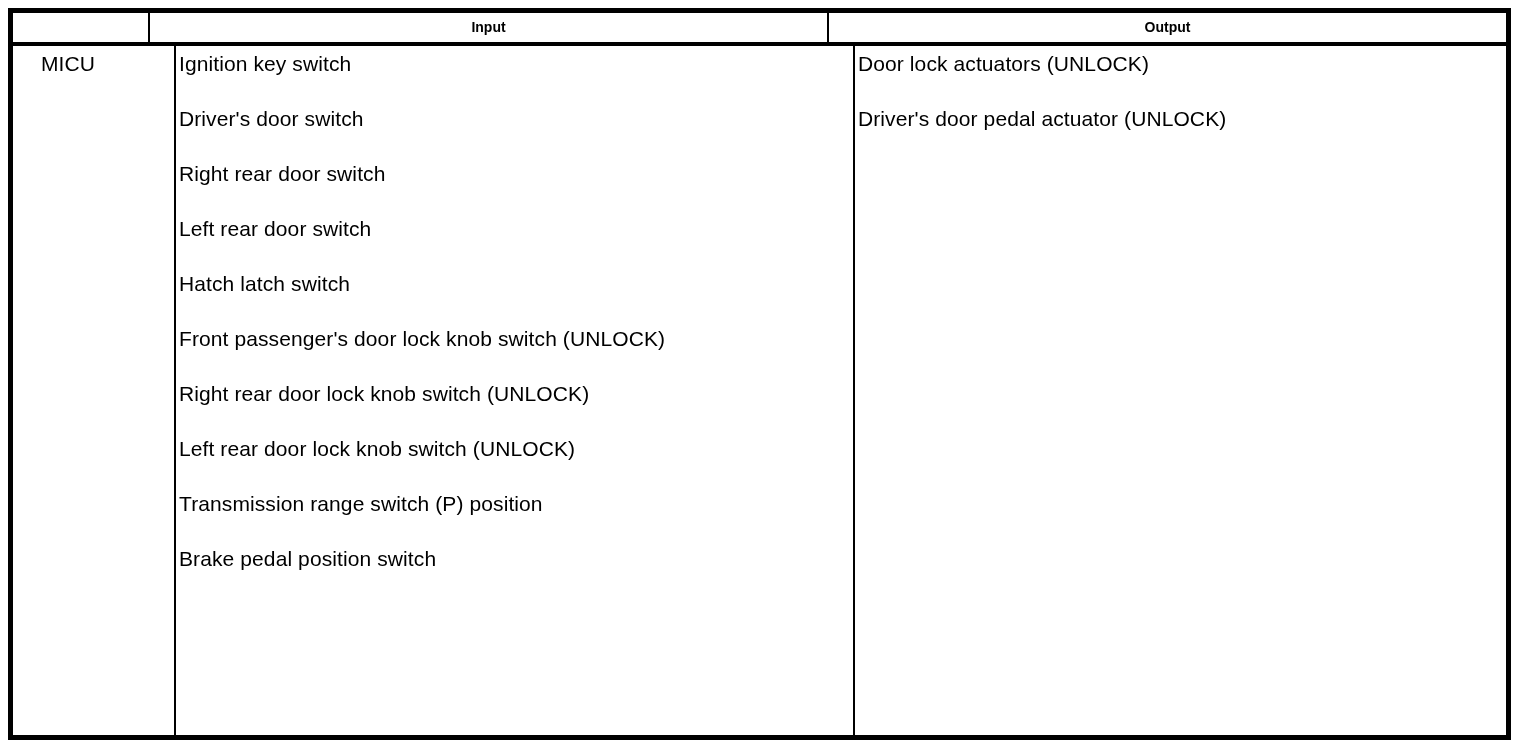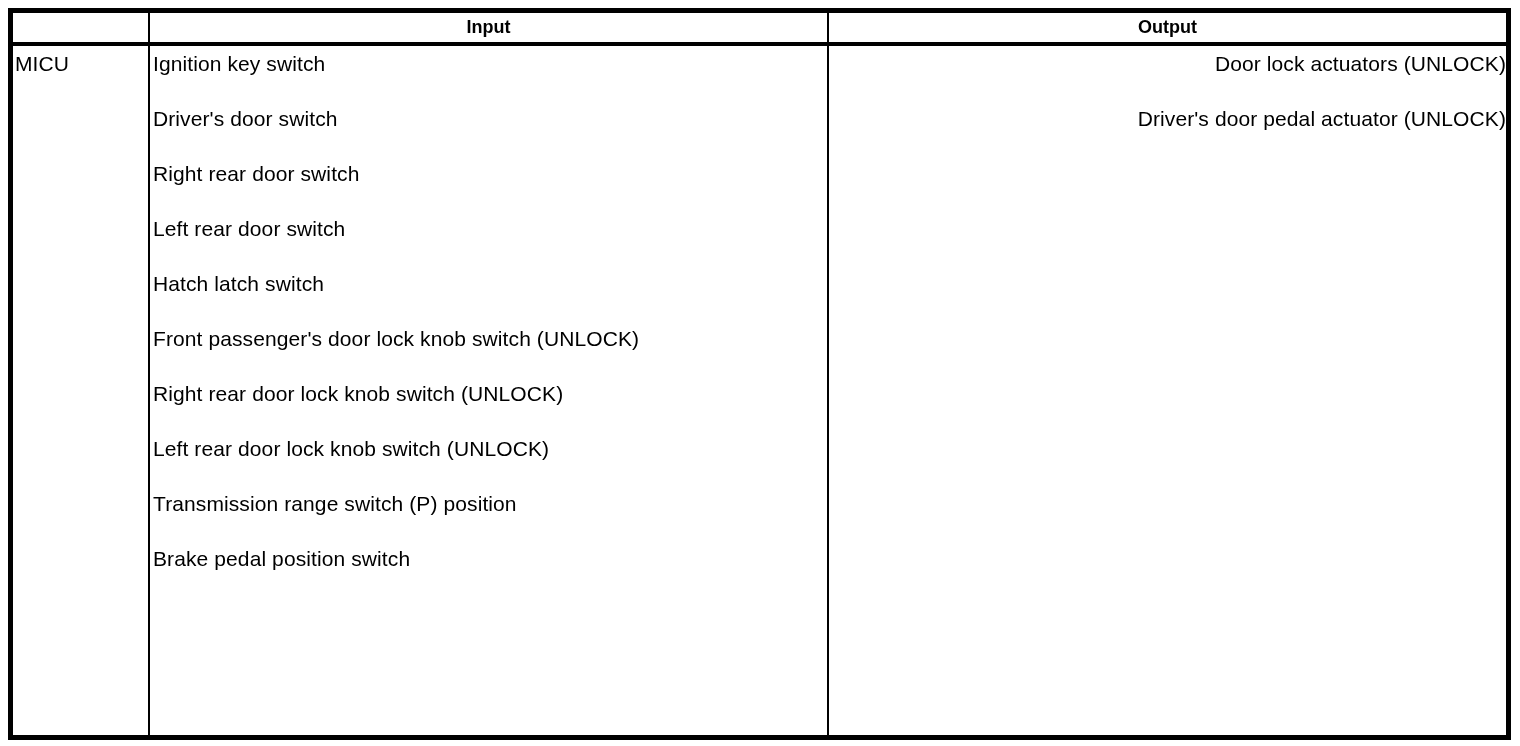--- a/index.html
+++ b/index.html
@@ -30,41 +30,41 @@
   .header-row {
     display: flex;
     flex: 0 0 33px;
     box-sizing: border-box;
     border-bottom: 4px solid #000000;
   }
   .body-row {
     display: flex;
     flex: 1;
     min-height: 0;
+    margin-left: 26px;
   }
   .col1 {
     flex: 0 0 137px;
     box-sizing: border-box;
     border-right: 2px solid #000000;
   }
   .col2 {
     flex: 0 0 679px;
     box-sizing: border-box;
     border-right: 2px solid #000000;
   }
   .col3 {
     flex: 1;
-    text-align: right;
   }
   .header-cell {
     display: flex;
     align-items: center;
     justify-content: center;
     font-weight: bold;
-    font-size: 18px;
+    font-size: 14px;
     line-height: 21px;
   }
   .cell {
     padding: 6px 0 0 3px;
     overflow: hidden;
   }
   .cell.unit {
     padding-left: 2px;
   }
   .item {

